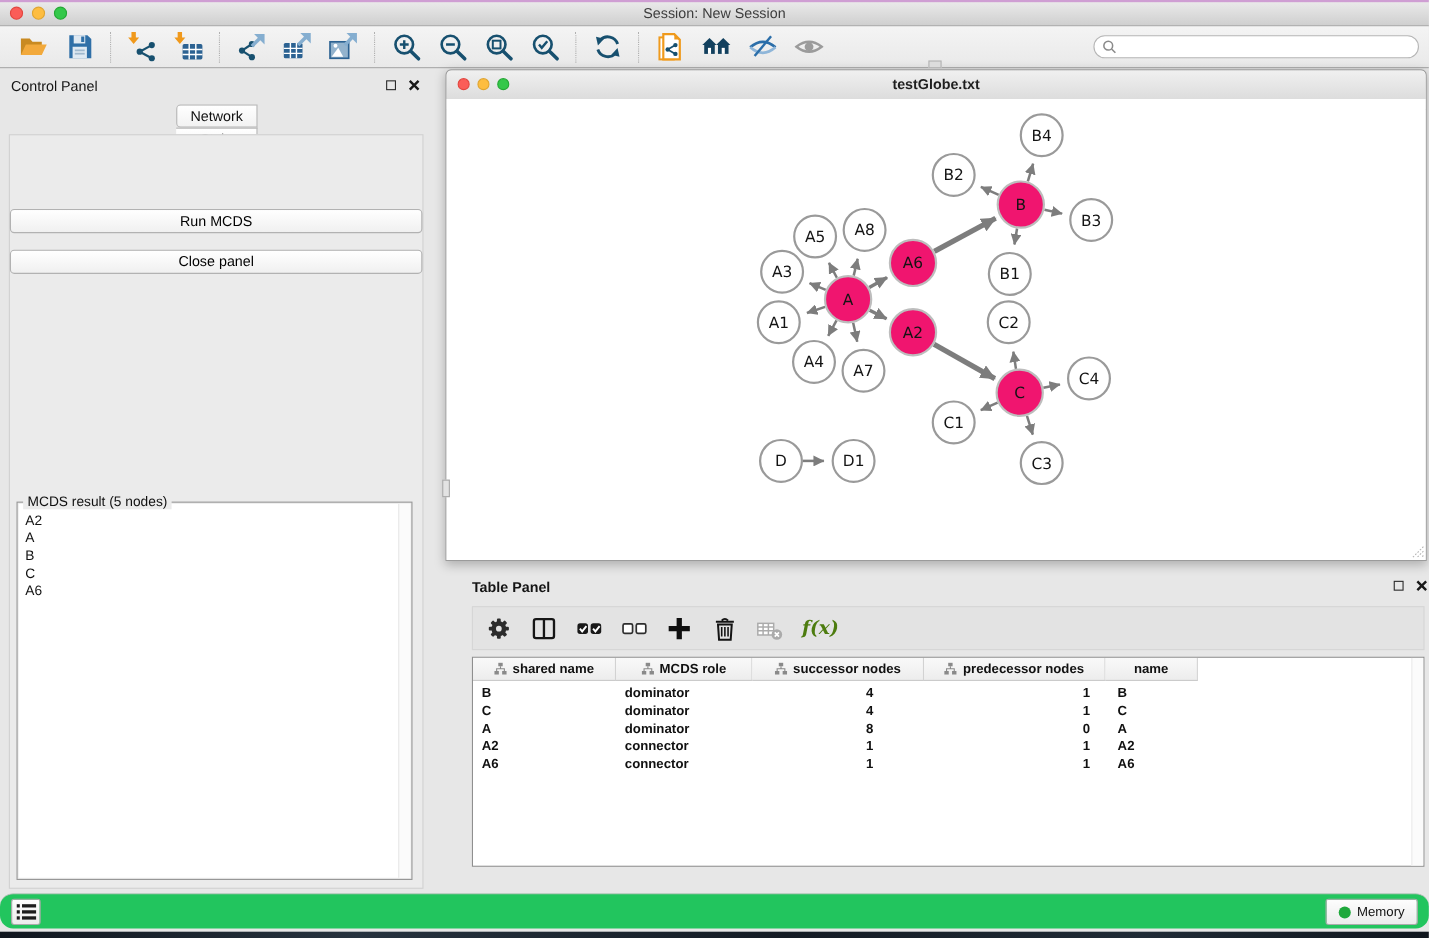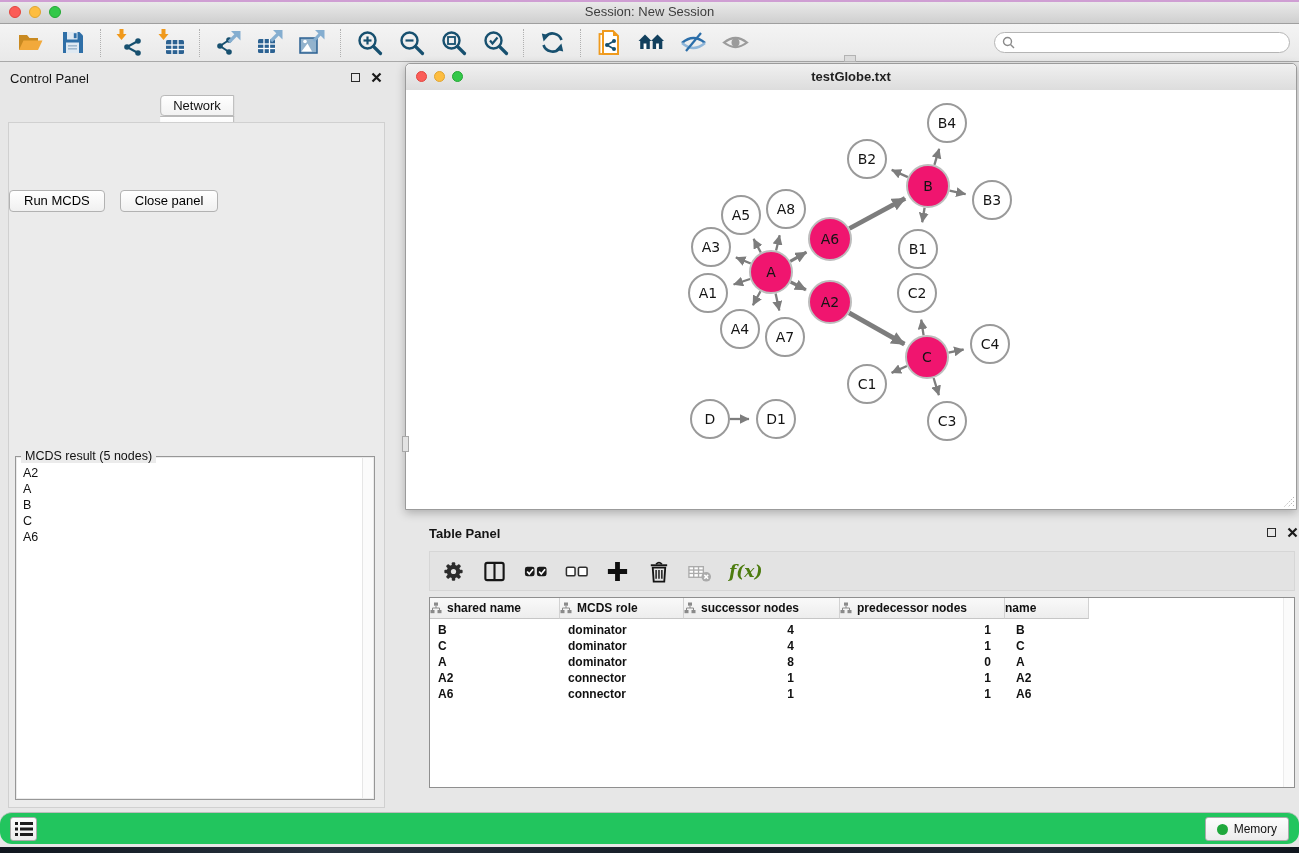--- a/index.html
+++ b/index.html
@@ -46,21 +46,21 @@
   .seg:first-child { border-left:1px solid #b9b9b9; border-radius:4px 0 0 4px; }
   .seg:last-child { border-radius:0 4px 4px 0; }
   .seg.active { background:linear-gradient(#6ab2fc,#2e8cf8); color:#fff; border-color:#2e7cd8; }
   .cp-content { position:absolute; top:60px; left:8px; right:9px; bottom:7px;
     background:#ebebeb; border:1px solid #d0d0d0; }
   .opt-label { margin-top:14px; text-align:center; font-size:13px; }
   .dropdown { position:absolute; left:34px; top:34px; width:313px; height:22px; background:#fff;
     border:1px solid #aaa; border-radius:4px; font-size:13px; line-height:20px; padding-left:8px; }
   .dd-stepper { position:absolute; right:-1px; top:-1px; width:18px; height:22px; border-radius:0 4px 4px 0;
     background:linear-gradient(#70b4ff,#2f82f0); border:1px solid #2a6fd4; display:flex; align-items:center; justify-content:center; }
-  .btn-row { position:absolute; top:67px; left:0; right:0; display:flex; justify-content:flex-start; gap:15px; }
+  .btn-row { position:absolute; top:67px; left:0; right:0; display:flex; justify-content:flex-end; gap:15px;flex-direction:column; }
   .btn { height:22px; padding:0 14px; background:linear-gradient(#ffffff,#f0f0f0);
     border:1px solid #b2b2b2; border-radius:4px; font-size:13px; line-height:20px; }
   .result-group { position:absolute; left:6px; right:9px; top:333px; bottom:7px; border:1px solid #979797; }
   .result-title { position:absolute; top:-8px; left:5px; background:#ebebeb; padding:0 4px; font-size:12.5px; z-index:2; }
   .result-list { position:absolute; top:1px; left:1px; right:1px; bottom:1px; background:#fff;
     padding:7px 0 0 6px; font-size:12.5px; line-height:16px; }
   .vtrack { position:absolute; top:0; bottom:0; right:0; width:11px; background:#fbfbfb; border-left:1px solid #e6e6e6; }
 
   
   .network-window { position:absolute; left:405px; top:63px; width:892px; height:447px;
@@ -87,21 +87,21 @@
   .tp-title { position:absolute; top:6px; left:13px; }
   .tp-icons { top:7px; right:10px; }
   .tp-toolbar { position:absolute; left:13px; right:13px; top:31px; height:40px; background:#e3e3e3;
     border:1px solid #d6d6d6; display:flex; align-items:center; padding-left:10px; gap:15px; }
   .tp-toolbar .tpbtn { width:26px; height:26px; display:flex; align-items:center; justify-content:center; flex:none; }
   .tpbtn svg { width:25px; height:25px; display:block; }
   .fx { font-family:"DejaVu Serif",serif; font-style:italic; font-size:17px; color:#4d7c0f; margin-left:2px; }
   .tp-table { position:absolute; left:13px; right:13px; top:77px; bottom:24px; background:#fff; border:1px solid #8f8f8f; overflow:hidden; }
   .thead { display:flex; height:21px; }
   .th { background:linear-gradient(#f9f9f9,#ededed); border-right:1px solid #d2d2d2; border-bottom:1px solid #c6c6c6;
-    display:flex; align-items:center; gap:5px; font-size:12px; }
+    display:flex; align-items:center; justify-content:center; gap:5px; font-size:12px; }
   .trow { display:flex; height:16px; align-items:center; font-size:12px; }
   .trow:first-of-type { margin-top:3px; }
   .td { padding:0 8px; }
   .c0 { width:130px; } .c1 { width:124px; } .c2 { width:156px; } .c3 { width:165px; } .c4 { width:84px; }
   .a-right { text-align:right; }
   .td.c2 { padding-right:46px; } .td.c3 { padding-right:14px; } .td.c4 { padding-left:11px; }
   .tbl-vtrack { position:absolute; top:0; right:0; bottom:0; width:11px; background:#fbfbfb; border-left:1px solid #ececec; }
   .tp-tabs { position:absolute; left:0; right:0; top:269px; display:flex; justify-content:center; }
 
   

